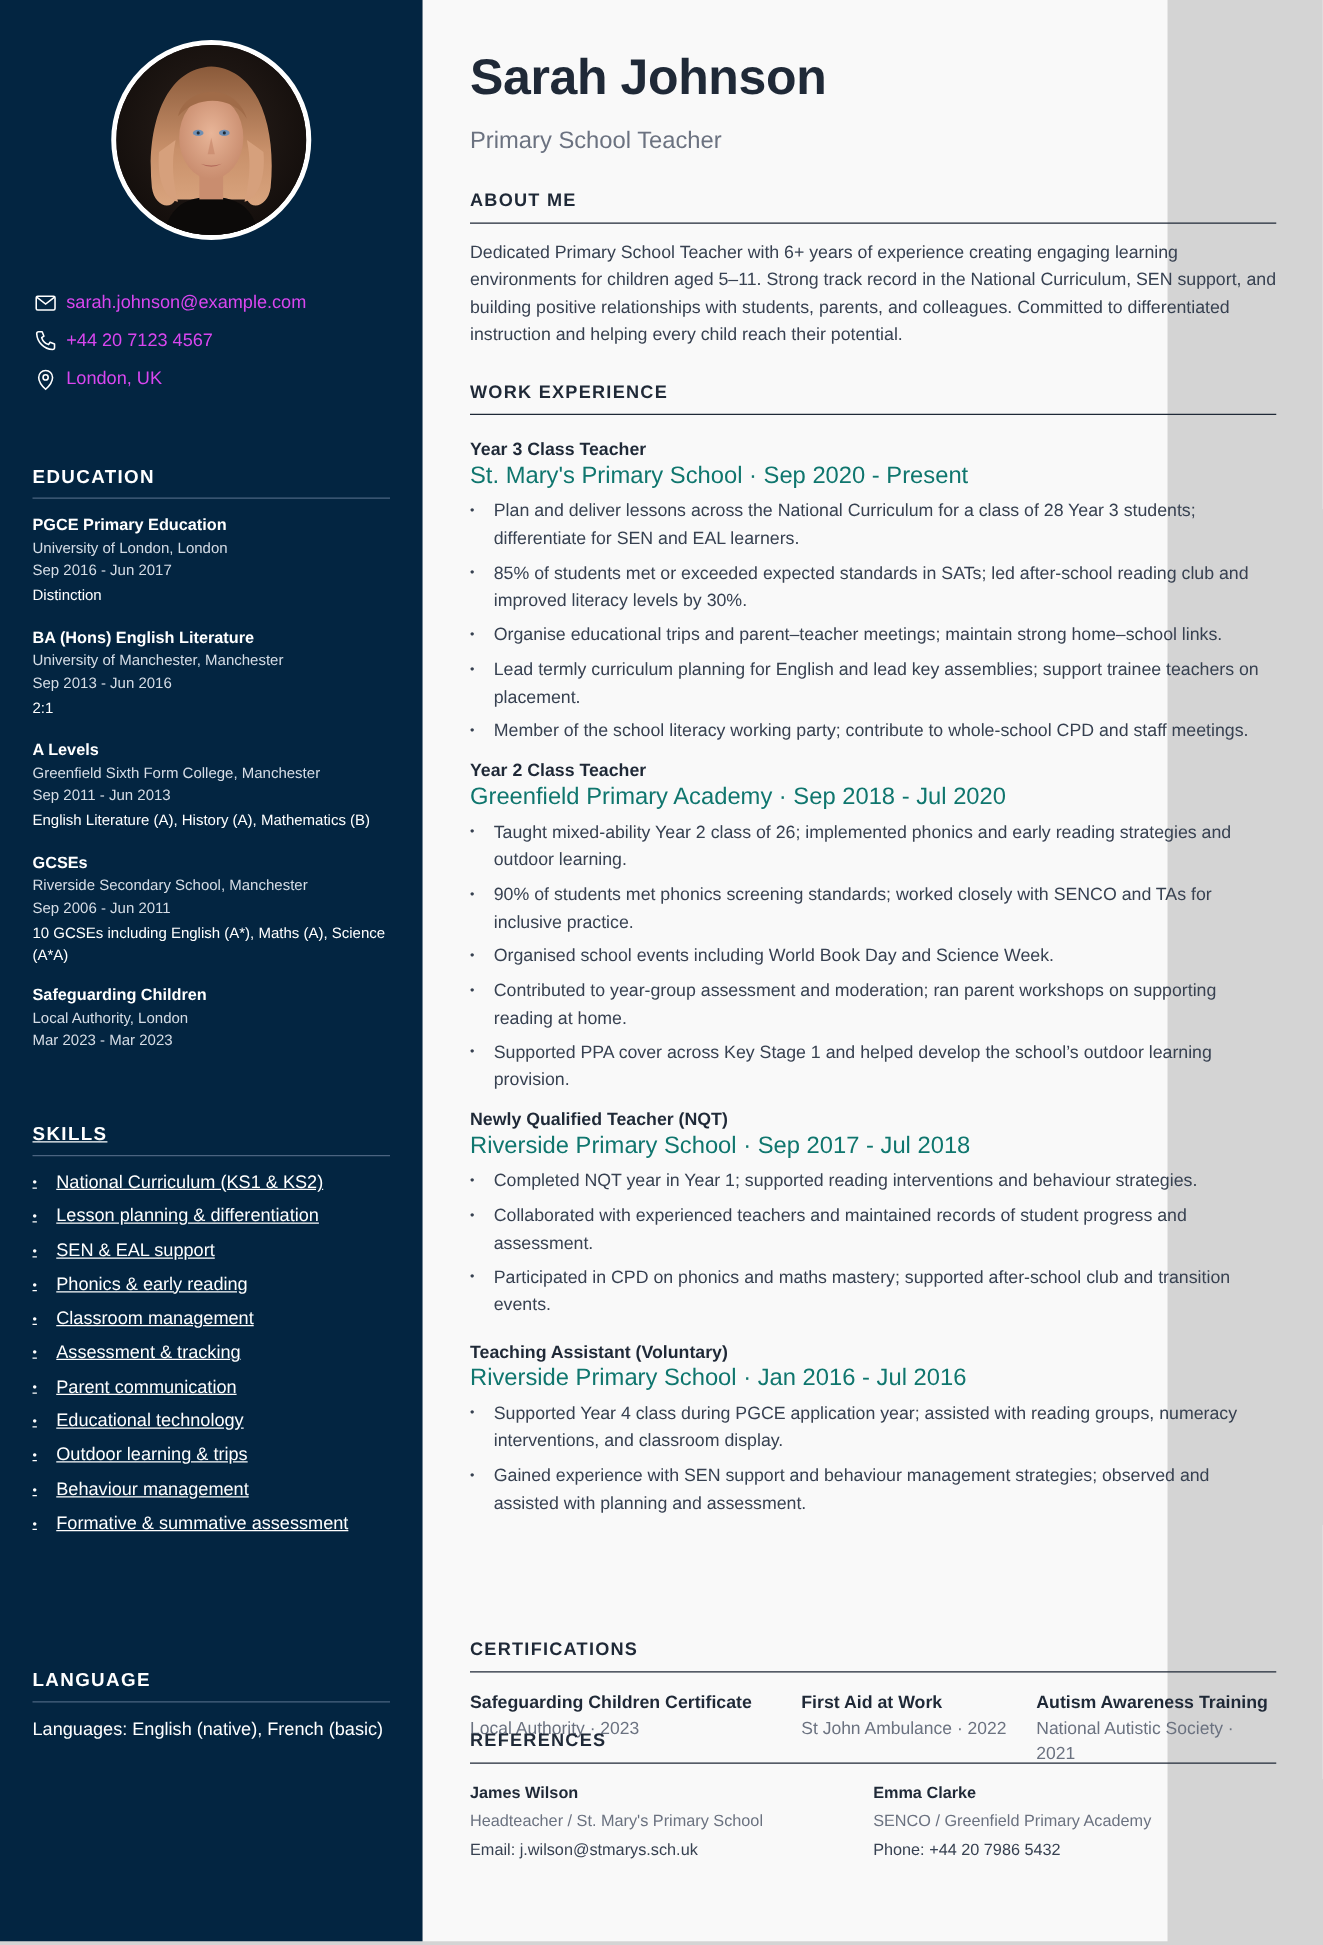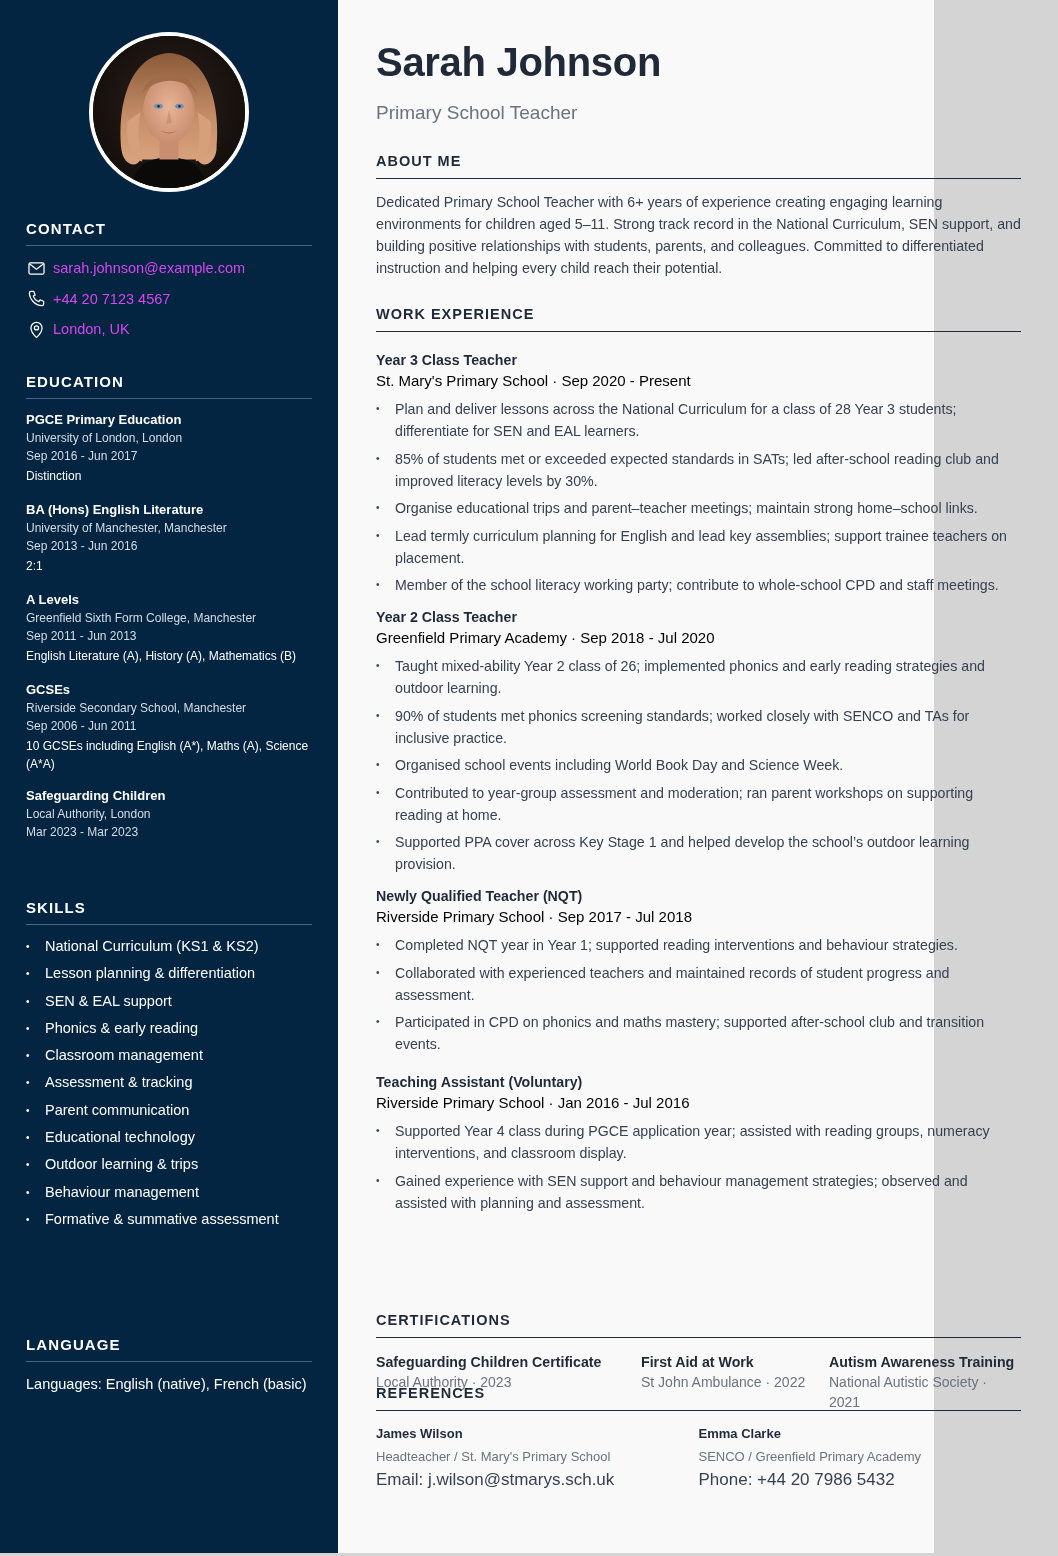--- a/index.html
+++ b/index.html
@@ -32,35 +32,35 @@
 
   
   .name { position: absolute; left: 376px; top: 40px; font-size: 40px; font-weight: 700; color: #1f2937; letter-spacing: -0.3px; }
   .role { position: absolute; left: 376px; top: 102px; font-size: 19px; color: #6b7280; }
   .m-section { position: absolute; left: 376px; width: 645px; }
   .m-heading { font-size: 14.5px; font-weight: 700; letter-spacing: 1px; color: #1f2937; padding-bottom: 9px; border-bottom: 1.5px solid #1f2937; }
   .about-text { font-size: 14.2px; line-height: 22px; color: #374151; margin-top: 12px; }
 
   .job { margin-top: 18px; }
   .job-title { font-size: 14.2px; font-weight: 700; color: #1f2937; line-height: 18px; }
-  .job-meta { font-size: 15px; color: #000000; margin-top: 4px; line-height: 16px; }
+  .job-meta { font-size: 19px; color: #0f766e; margin-top: 4px; line-height: 16px; }
   .job-bullets { list-style: none; margin-top: 9px; }
   .job-bullets li { font-size: 14.2px; line-height: 22px; color: #374151; display: flex; margin-bottom: 5.5px; }
   .job-bullets li .dot { flex: 0 0 19px; font-size: 10px; color: #374151; }
 
   .cert-row { display: flex; margin-top: 14px; }
   .cert { flex: 0 0 auto; }
   .cert-title { font-size: 14.2px; font-weight: 700; color: #1f2937; line-height: 20px; }
   .cert-meta { font-size: 14px; color: #6b7280; line-height: 20px; }
 
   .ref-row { display: flex; margin-top: 14px; }
   .ref { width: 336px; }
   .ref-name { font-size: 13px; font-weight: 700; color: #1f2937; line-height: 18px; }
   .ref-role { font-size: 13px; color: #6b7280; line-height: 23px; margin-top: 2px; }
-  .ref-contact { font-size: 17px; color: #374151; line-height: 23px; }
+  .ref-contact { font-size: 13px; color: #374151; line-height: 23px; }
 </style>
 </head>
 <body>
 
 <div class="page">
   <aside class="sidebar">
     <div class="avatar-wrap" title="Profile photo of Sarah Johnson">
       <svg viewBox="0 0 160 160">
         <defs>
           <radialGradient id="bg" cx="50%" cy="45%" r="60%">
@@ -88,21 +88,20 @@
         <circle cx="69" cy="74" r="1.3" fill="#1f2a36"></circle>
         <circle cx="91" cy="74" r="1.3" fill="#1f2a36"></circle>
         <path d="M80 78 L77 92 L83 92 Z" fill="#c48467" opacity="0.6"></path>
         <path d="M71 100 Q80 105 89 100 Q80 103 71 100 Z" fill="#b36a5a"></path>
         <path d="M36 90 C34 115 42 130 52 132 C48 115 46 100 50 80 Z" fill="#d6a07c"></path>
         <path d="M124 90 C126 115 118 130 108 132 C112 115 114 100 110 80 Z" fill="#d6a07c"></path>
       </svg>
     </div>
 
     <section class="side-section" style="top:220px;">
-      <h2 class="side-heading">CONTACT</h2>
       <div style="margin-top:7px;">
         <div class="contact-row">
           <span class="ico">
             <svg viewBox="0 0 24 24" fill="none" stroke="#ffffff" stroke-width="1.6">
                 <rect x="2.5" y="5" width="19" height="14" rx="1.5"></rect>
                 <path d="M3 6l9 7 9-7"></path>
               </svg>
           </span>
           <span>sarah.johnson@example.com</span>
         </div>
@@ -152,21 +151,21 @@
         <div class="edu-line">Sep 2006 - Jun 2011</div>
         <div class="edu-note">10 GCSEs including English (A*), Maths (A), Science (A*A)</div>
       </div>
       <div class="edu-item" style="margin-top:14px;">
         <div class="edu-title">Safeguarding Children</div>
         <div class="edu-line">Local Authority, London</div>
         <div class="edu-line">Mar 2023 - Mar 2023</div>
       </div>
     </section>
 
-    <section class="side-section" style="top:899px;">
+    <section class="side-section" style="top:899px;text-decoration:underline;">
       <h2 class="side-heading">SKILLS</h2>
       <ul class="skills-list">
         <li>
             <span class="dot">•</span>
             <span>National Curriculum (KS1 &amp; KS2)</span>
           </li>
         <li>
             <span class="dot">•</span>
             <span>Lesson planning &amp; differentiation</span>
           </li>

